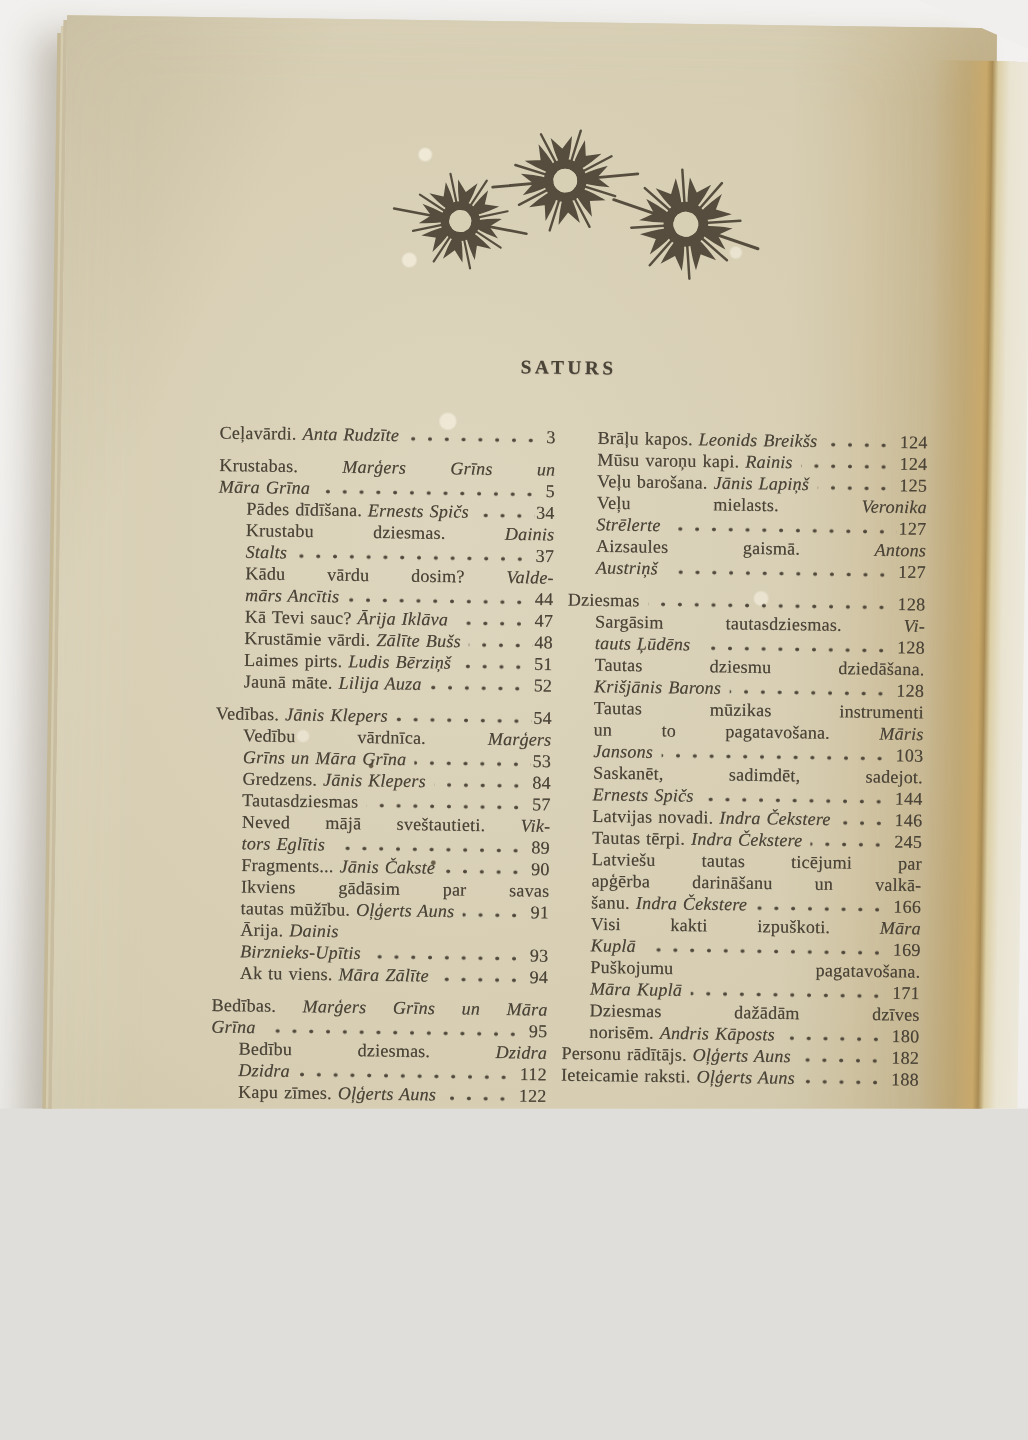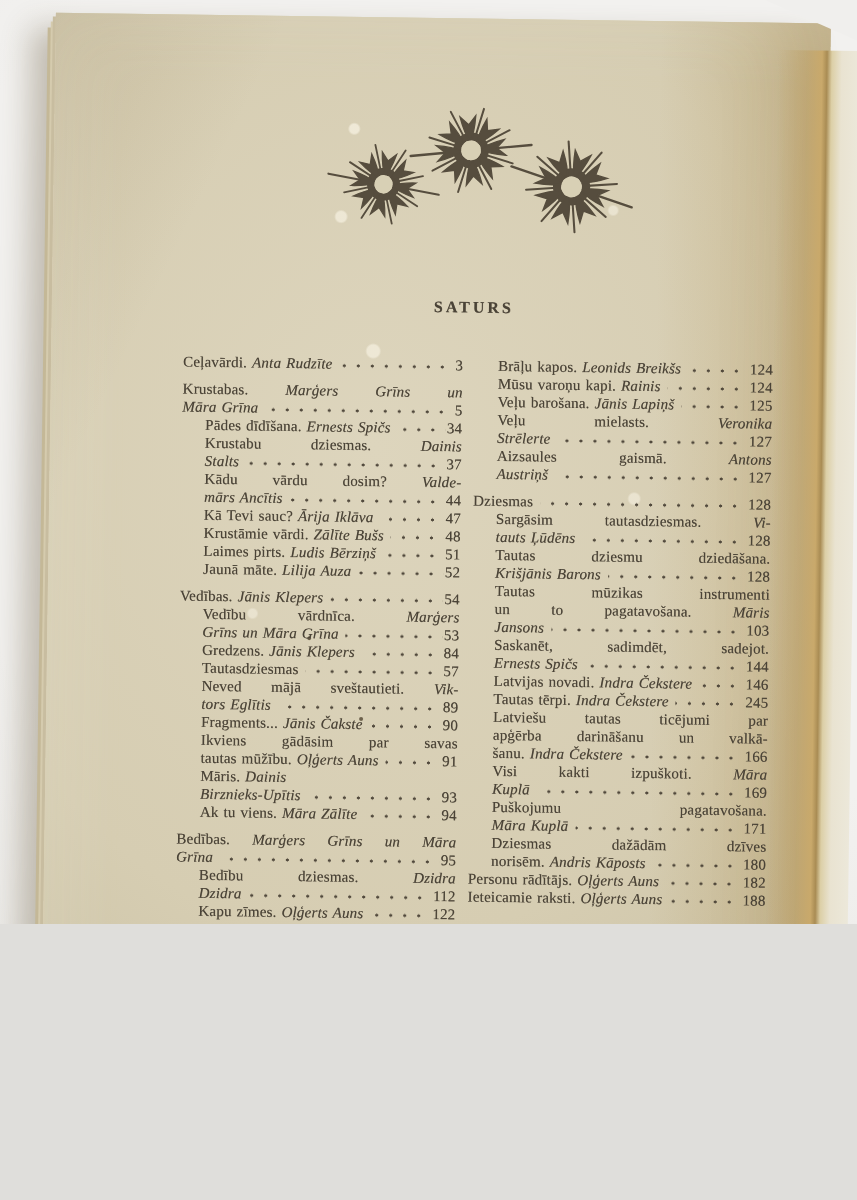--- a/index.html
+++ b/index.html
@@ -229,21 +229,21 @@
           </div>
           <div class="entry sub">
             <div class="line fill"><span class="txt"><span>Ikviens gādāsim par savas</span></span></div>
             <div class="line last">
               <span class="txt"><span>tautas mūžību. </span><span class="it">Oļģerts Auns</span></span>
               <span class="dots"></span>
               <span class="pg">91</span>
             </div>
           </div>
           <div class="entry sub nj">
-            <div class="line fill"><span class="txt"><span>Māris. </span><span class="it">Dainis</span></span></div>
+            <div class="line fill"><span class="txt"><span>Ārija. </span><span class="it">Dainis</span></span></div>
             <div class="line last">
               <span class="txt"><span class="it">Birznieks-Upītis</span></span>
               <span class="dots"></span>
               <span class="pg">93</span>
             </div>
           </div>
           <div class="entry sub">
             <div class="line last">
               <span class="txt"><span>Ak tu viens. </span><span class="it">Māra Zālīte</span></span>
               <span class="dots"></span>

